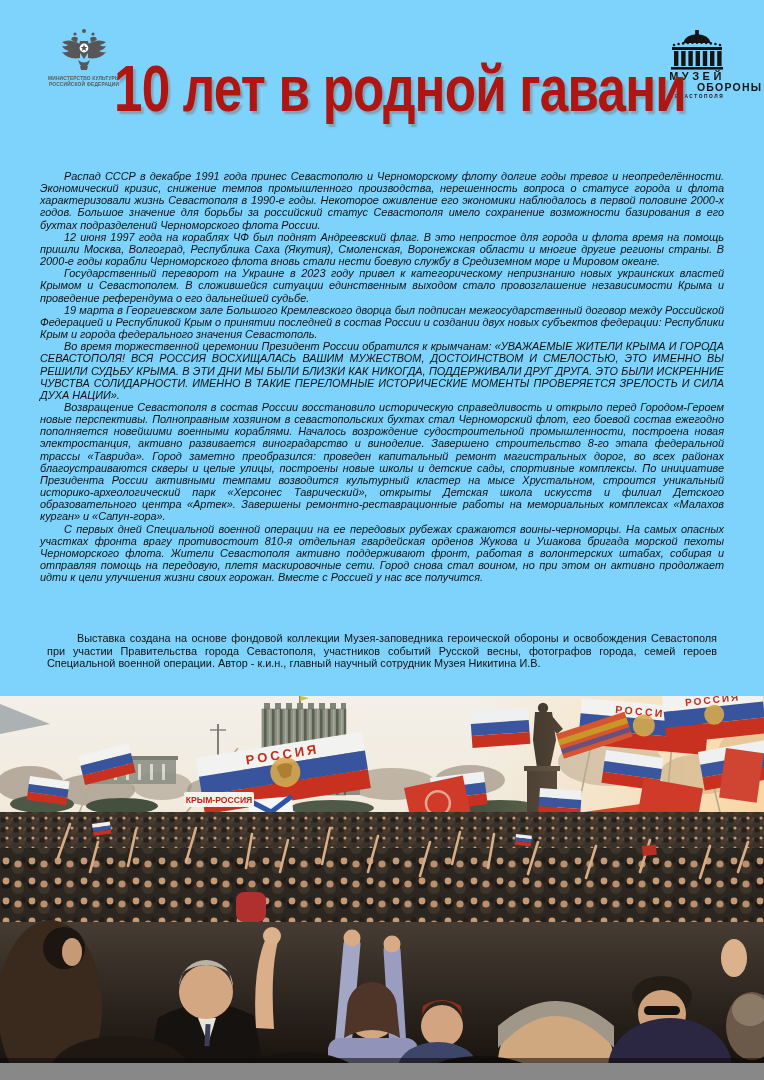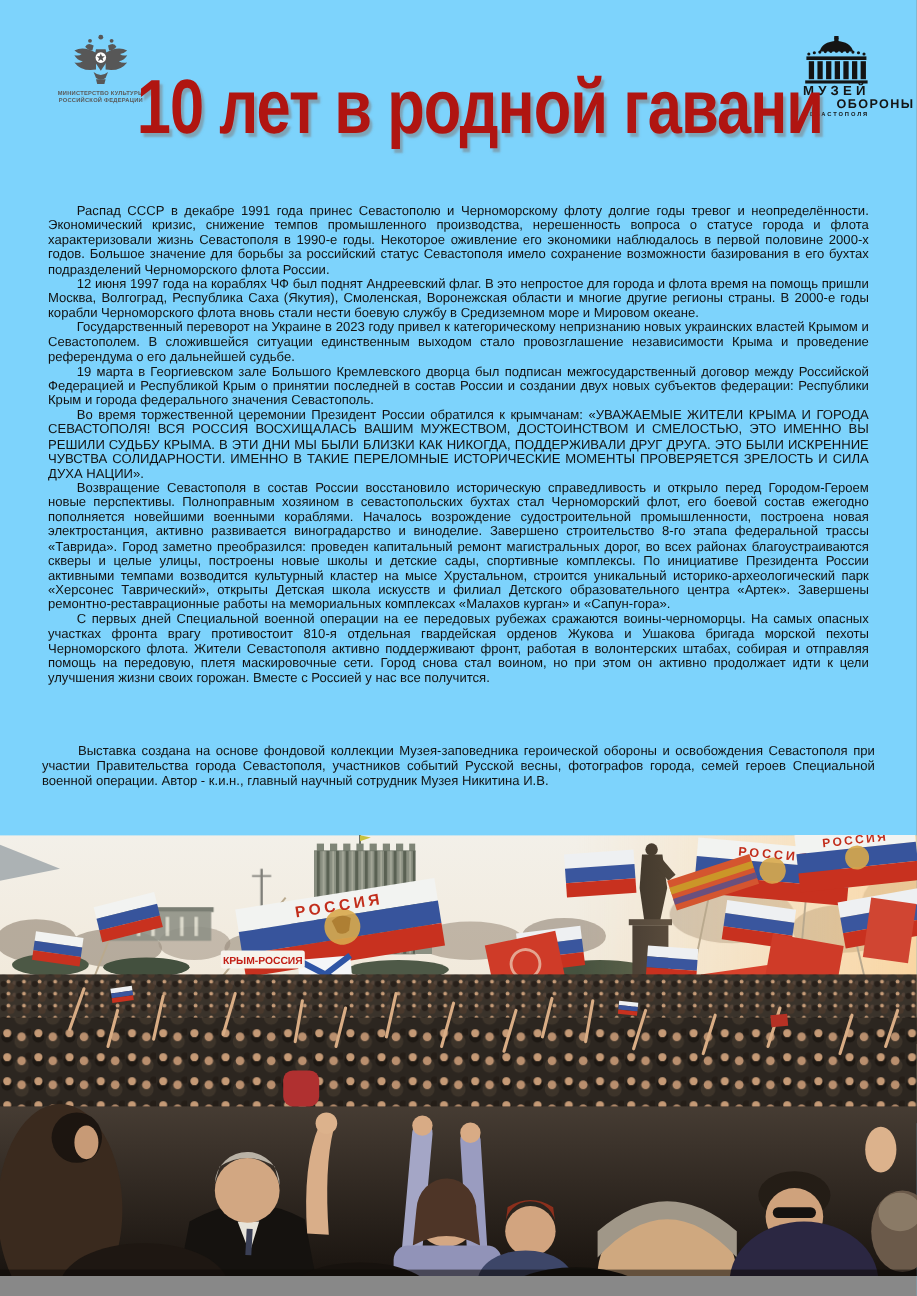--- a/index.html
+++ b/index.html
@@ -26,26 +26,26 @@
     position:absolute;left:114px;top:52px;
     font-size:64px;font-weight:bold;color:#b01511;white-space:nowrap;
     transform:scaleX(.80);transform-origin:left top;letter-spacing:-1px;
     text-shadow:3px 3px 2px rgba(125,125,125,.55);
   }
   
   .body-text{
     position:absolute;left:40px;top:170px;width:684px;
     font-size:10.9px;line-height:12.15px;text-align:justify;color:#121212;
   }
-  .body-text p{margin:0;text-indent:24px;}
+  .body-text p{margin:0;text-indent:24px;font-style:italic;}
   .credits{
     position:absolute;left:31px;top:616px;width:702px;
     font-size:10.9px;line-height:12.6px;text-align:justify;color:#121212;
   }
-  .credits p{margin:4px;text-indent:30px;}
+  .credits p{margin:16px;text-indent:30px;}
   
   .photo{position:absolute;left:0;top:696px;width:764px;height:384px;}
   .photo svg{display:block;font-family:"Liberation Sans",sans-serif;}
 </style>
 </head>
 <body>
 
 <div class="page">
 
   <div class="ministry-logo">

